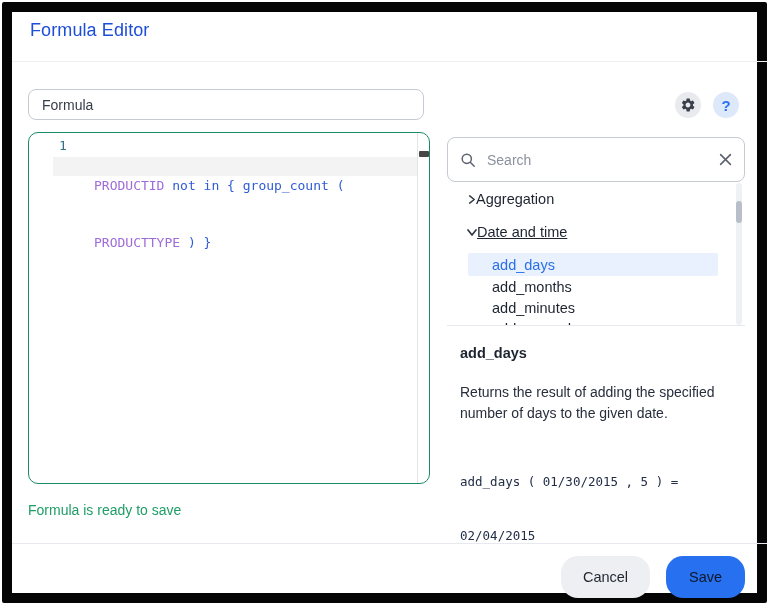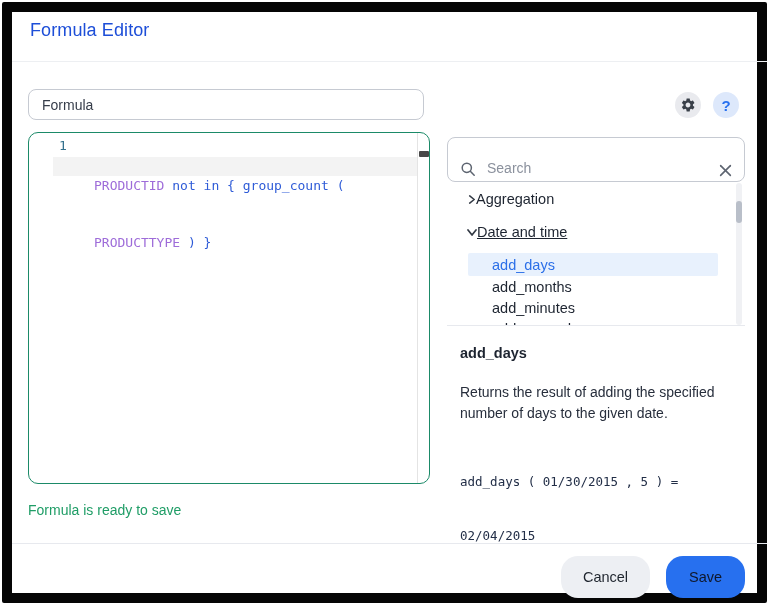--- a/index.html
+++ b/index.html
@@ -54,21 +54,21 @@
   .tok-keyword{color:#2e5bd7;}
   .editor .vtrack{position:absolute;top:0;bottom:0;left:388px;width:1px;background:#e4e4e4;}
   .editor .vthumb{position:absolute;left:390px;top:18px;width:10px;height:6px;background:#474747;border-radius:1px;}
 
   .status-text{left:28px;top:502px;font-size:14px;color:#1f9d66;}
 
   
   .search-box{
     left:447px;top:137px;width:298px;height:45px;box-sizing:border-box;
     border:1px solid #c6cad2;border-radius:8px;background:#fff;
-    display:flex;align-items:flex-end;padding:4px 12px;gap:9px;
+    display:flex;align-items:center;padding:12px 12px;gap:9px;
   }
   .search-box input{
     flex:1;border:none;outline:none;font-size:14px;color:#343b48;
     font-family:"Liberation Sans",sans-serif;background:transparent;min-width:0;
   }
   .search-box input::placeholder{color:#8b919d;}
   .icon-btn{display:flex;align-items:center;justify-content:center;cursor:pointer;background:none;border:none;padding:0;}
 
   .cat-row{
     left:447px;width:280px;height:22px;display:flex;align-items:center;

